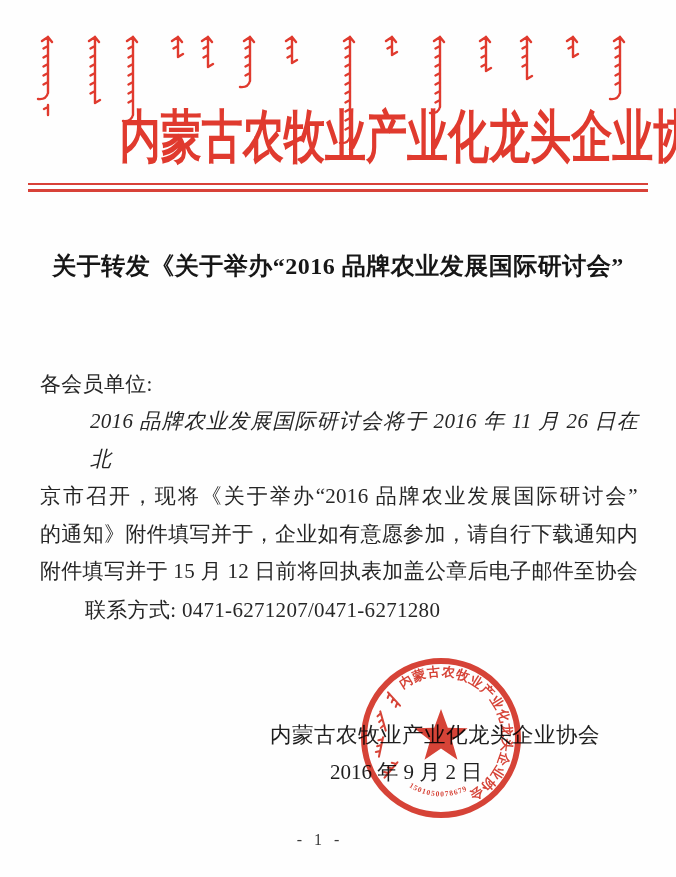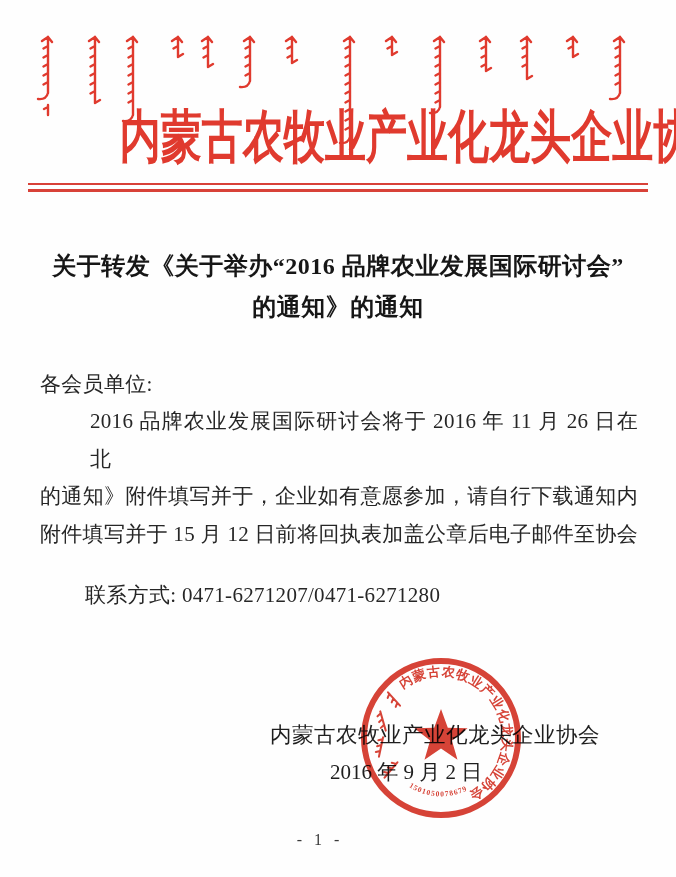--- a/index.html
+++ b/index.html
@@ -35,22 +35,22 @@
     color:#161616; letter-spacing:0.5px;
   }
   
   .body-block {
     position:absolute; left:40px; top:366px; width:598px;
     font-size:21px; line-height:37.4px; color:#262626;
     letter-spacing:0.3px;
   }
   .bodyline { white-space:nowrap; }
   .bodyline.fill { white-space:normal; text-align:justify; text-align-last:justify; }
-  .bodyline.indent { padding-left:50px; }
-  .contact-line { margin-top:24px; padding-left:45px; white-space:nowrap; }
+  .bodyline.indent { padding-left:50px;font-style:italic; }
+  .contact-line { margin-top:2px; padding-left:45px; white-space:nowrap; }
   
   .sig-org {
     position:absolute; left:250px; top:720px; width:370px;
     text-align:center; font-size:21.5px; color:#1e1e1e; letter-spacing:0.5px; white-space:nowrap;
   }
   .sig-date {
     position:absolute; left:250px; top:758px; width:312px;
     text-align:center; font-size:21px; color:#1e1e1e; white-space:nowrap;
   }
   
@@ -75,27 +75,27 @@
     </svg>
 
   <div class="org-name">
     <span class="squeeze">内蒙古农牧业产业化龙头企业协会</span>
   </div>
 
   <div class="red-rule"></div>
 
   <div class="doc-title">
     <div>关于转发《关于举办“2016 品牌农业发展国际研讨会”</div>
-    <div>的通知》的通知</div>
   </div>
 
   <div class="body-block">
     <div class="bodyline">各会员单位:</div>
     <div>
         <div class="bodyline indent fill">2016 品牌农业发展国际研讨会将于 2016 年 11 月 26 日在北</div>
+        <div class="bodyline fill">京市召开，现将《关于举办“2016 品牌农业发展国际研讨会”</div>
         <div class="bodyline fill">的通知》附件填写并于，企业如有意愿参加，请自行下载通知内</div>
         <div class="bodyline fill">附件填写并于 15 月 12 日前将回执表加盖公章后电子邮件至协会</div>
       </div>
     <div class="contact-line">联系方式:  0471-6271207/0471-6271280</div>
   </div>
 
   <div class="sig-org">内蒙古农牧业产业化龙头企业协会</div>
   <div class="sig-date">2016 年 9 月 2 日</div>
 
   <svg class="seal" viewBox="0 0 180 180">

